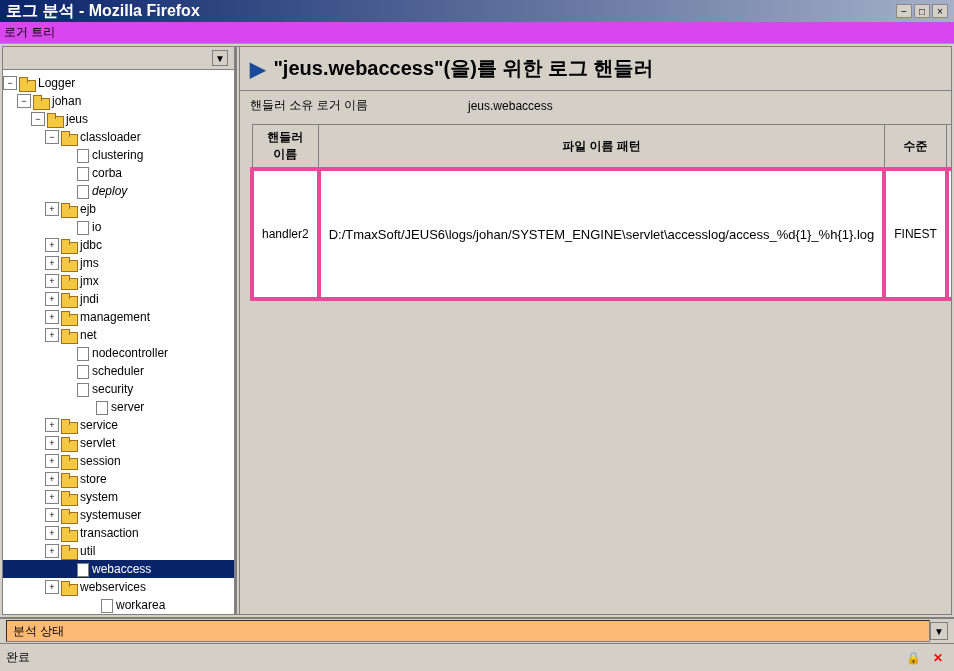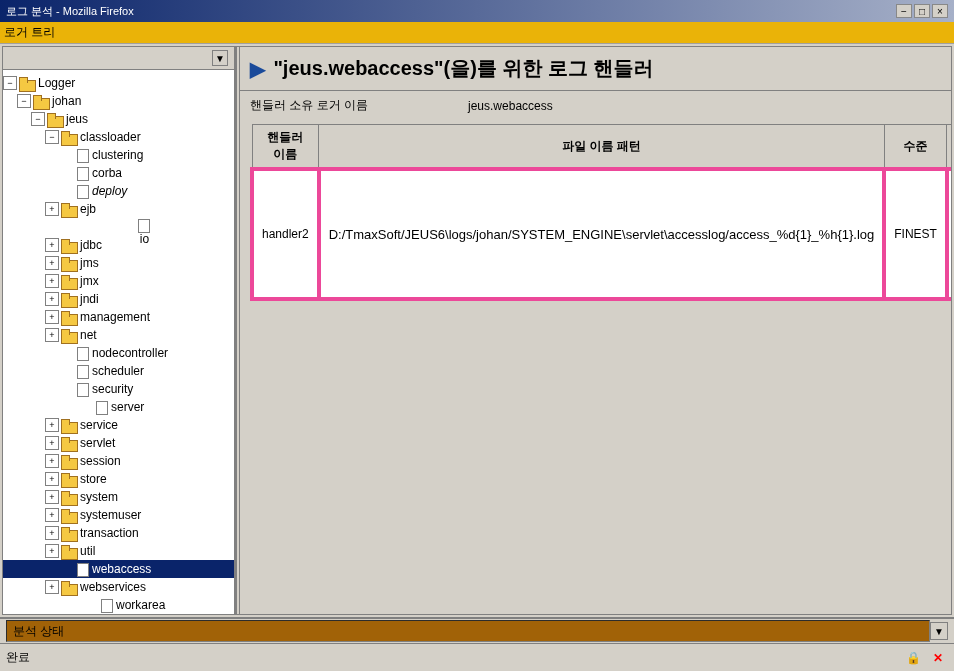--- a/index.html
+++ b/index.html
@@ -8,35 +8,35 @@
     
     .title-bar {
       background: linear-gradient(to right, #0a246a, #a6b0c8);
       color: white;
       padding: 3px 6px;
       display: flex;
       align-items: center;
       justify-content: space-between;
       height: 22px;
     }
-    .title-bar-text { font-size: 11px; font-weight: normal; }
+    .title-bar-text { font-size: 16px; font-weight: bold; }
     .title-bar-buttons { display: flex; gap: 2px; }
     .title-btn {
       width: 16px; height: 14px;
       background: #d4d0c8;
       border: 1px solid #888;
       font-size: 10px;
       cursor: pointer;
       display: flex; align-items: center; justify-content: center;
       color: black;
     }
 
     
     .menu-bar {
-      background: #eab308;
+      background: #d946ef;
       border-bottom: 1px solid #a0a0a0;
       padding: 2px 4px;
       font-size: 12px;
     }
 
     
     .main-layout {
       display: flex;
       height: calc(671px - 22px - 22px - 32px - 26px);
       border: 1px solid #808080;
@@ -205,21 +205,21 @@
       display: flex;
       align-items: center;
       padding: 2px 6px;
       height: 26px;
     }
     .status-section {
       display: flex;
       align-items: center;
       flex: 1;
       border: 1px inset #808080;
-      background: #a16207;
+      background: #fdba74;
       padding: 2px 6px;
       height: 22px;
     }
     .status-dropdown-btn {
       width: 18px; height: 18px;
       background: #d4d0c8;
       border: 1px solid #808080;
       display: flex; align-items: center; justify-content: center;
       cursor: pointer;
       font-size: 10px;
@@ -308,21 +308,21 @@
         <div class="tree-item" style="padding-left: 56px; font-style: italic;">
           <div class="expand-placeholder"></div>
           <div class="file-icon"></div>
           <span class="item-label">deploy</span>
         </div>
         <div class="tree-item" style="padding-left: 42px;">
           <div class="expand-btn">+</div>
           <div class="folder-icon"></div>
           <span class="item-label">ejb</span>
         </div>
-        <div class="tree-item" style="padding-left: 56px; flex-direction: column;">
+        <div class="tree-item" style="padding-left: 56px;">
           <div class="expand-placeholder"></div>
           <div class="file-icon"></div>
           <span class="item-label">io</span>
         </div>
         <div class="tree-item" style="padding-left: 42px;">
           <div class="expand-btn">+</div>
           <div class="folder-icon"></div>
           <span class="item-label">jdbc</span>
         </div>
         <div class="tree-item" style="padding-left: 42px;">

